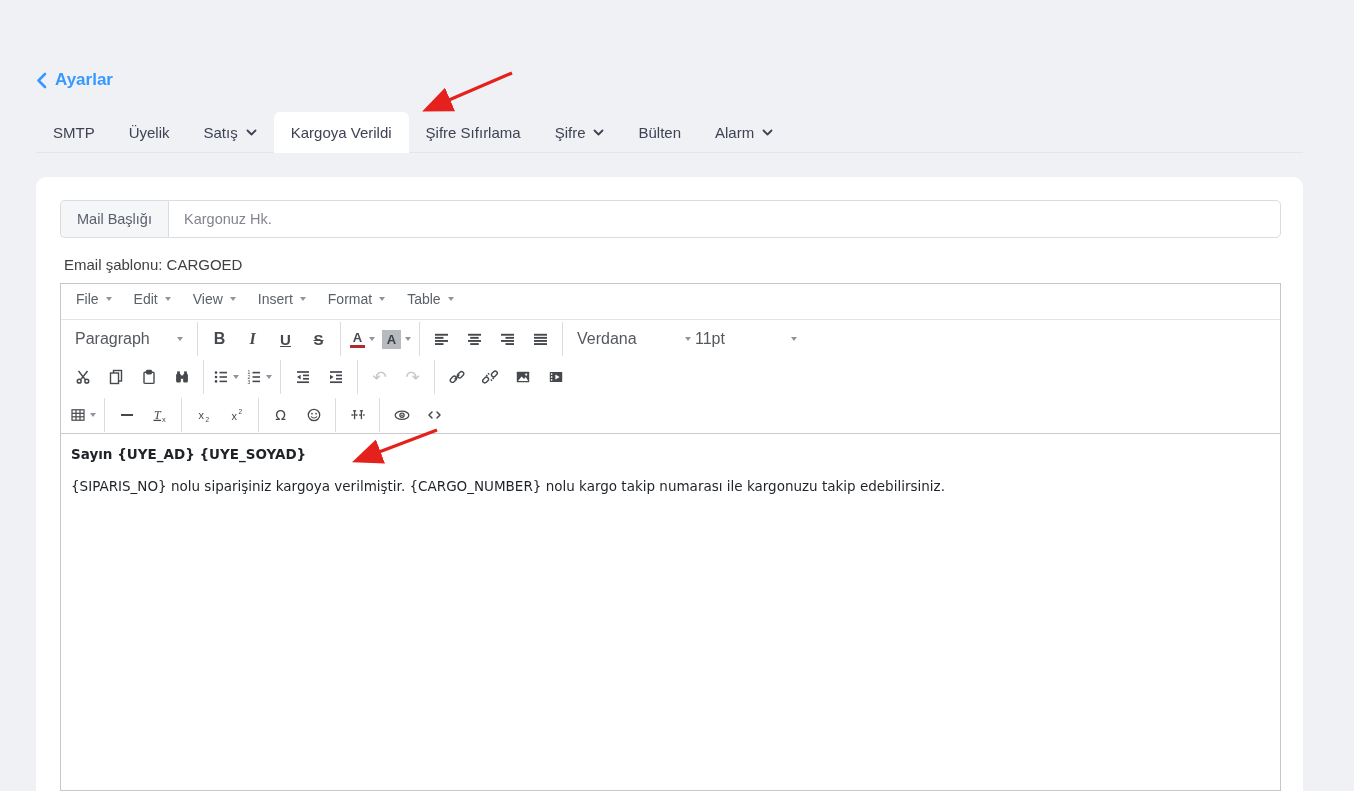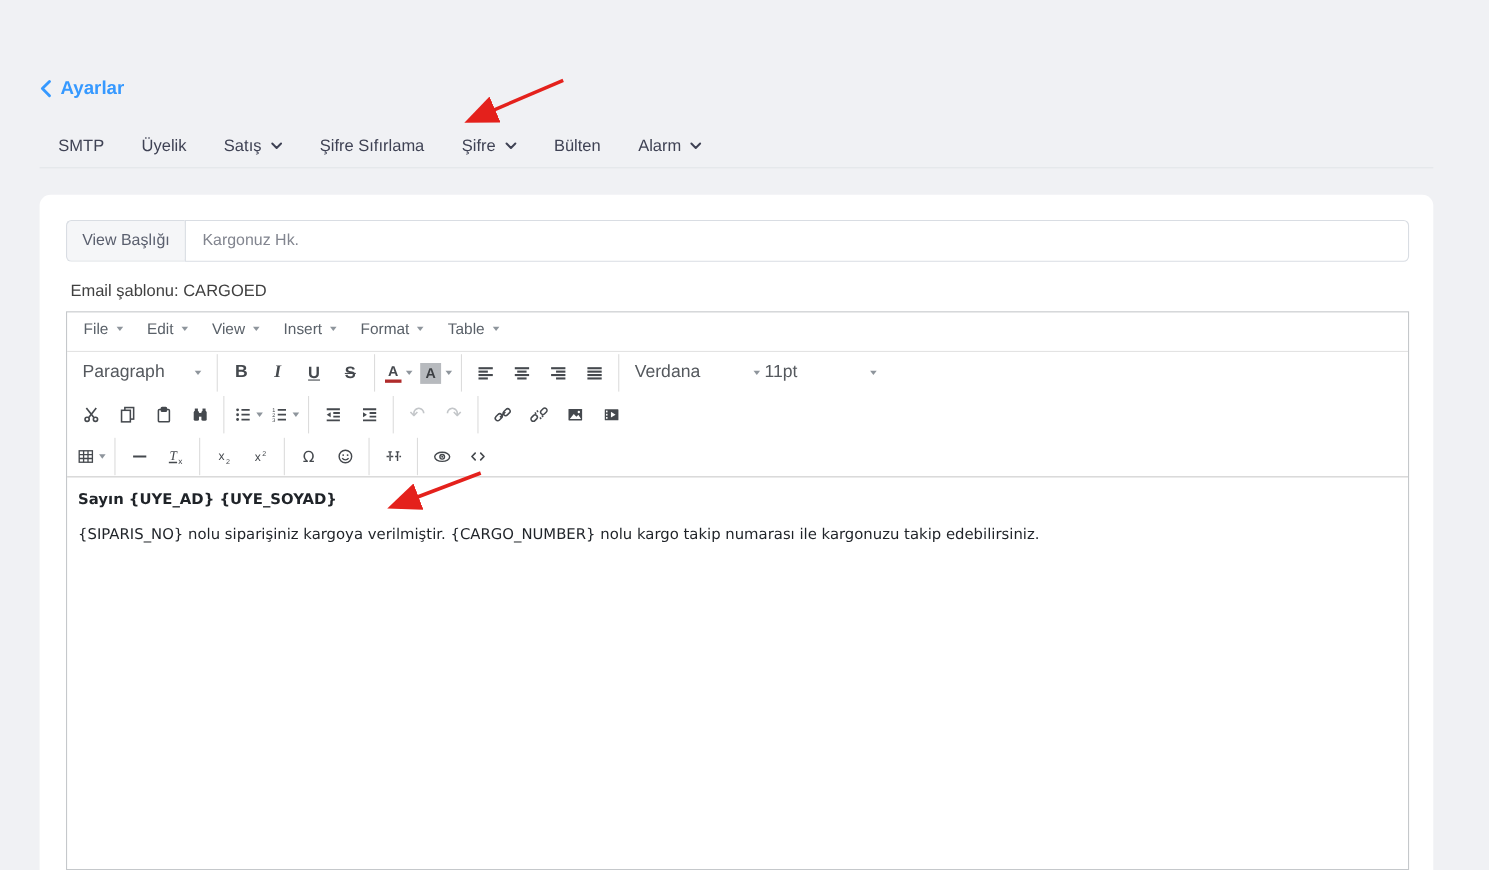--- a/index.html
+++ b/index.html
@@ -80,20 +80,23 @@
       </div>
     <div class="tab">
         <span>Üyelik</span>
       </div>
     <div class="tab">
         <span>Satış</span>
       <svg class="ic tab-caret" width="11" height="7" viewBox="0 0 11 7">
           <polyline points="1.5,1.5 5.5,5.5 9.5,1.5" fill="none" stroke="#3f4254" stroke-width="1.8" stroke-linecap="round" stroke-linejoin="round"></polyline>
         </svg>
       </div>
+    <div class="tab active">
+        <span>Kargoya Verildi</span>
+      </div>
     <div class="tab">
         <span>Şifre Sıfırlama</span>
       </div>
     <div class="tab">
         <span>Şifre</span>
       <svg class="ic tab-caret" width="11" height="7" viewBox="0 0 11 7">
           <polyline points="1.5,1.5 5.5,5.5 9.5,1.5" fill="none" stroke="#3f4254" stroke-width="1.8" stroke-linecap="round" stroke-linejoin="round"></polyline>
         </svg>
       </div>
     <div class="tab">
@@ -103,21 +106,21 @@
         <span>Alarm</span>
       <svg class="ic tab-caret" width="11" height="7" viewBox="0 0 11 7">
           <polyline points="1.5,1.5 5.5,5.5 9.5,1.5" fill="none" stroke="#3f4254" stroke-width="1.8" stroke-linecap="round" stroke-linejoin="round"></polyline>
         </svg>
       </div>
   </div>
 
   <div class="card">
 
     <div class="subject-group">
-      <div class="subject-label">View Başlığı</div>
+      <div class="subject-label">Mail Başlığı</div>
       <input class="subject-input" type="text" value="Kargonuz Hk." style="">
     </div>
 
     <div class="tpl-line">Email şablonu: CARGOED</div>
 
     <div class="editor">
 
       <div class="menubar">
         <div class="menu-item">
             <span>File</span>

